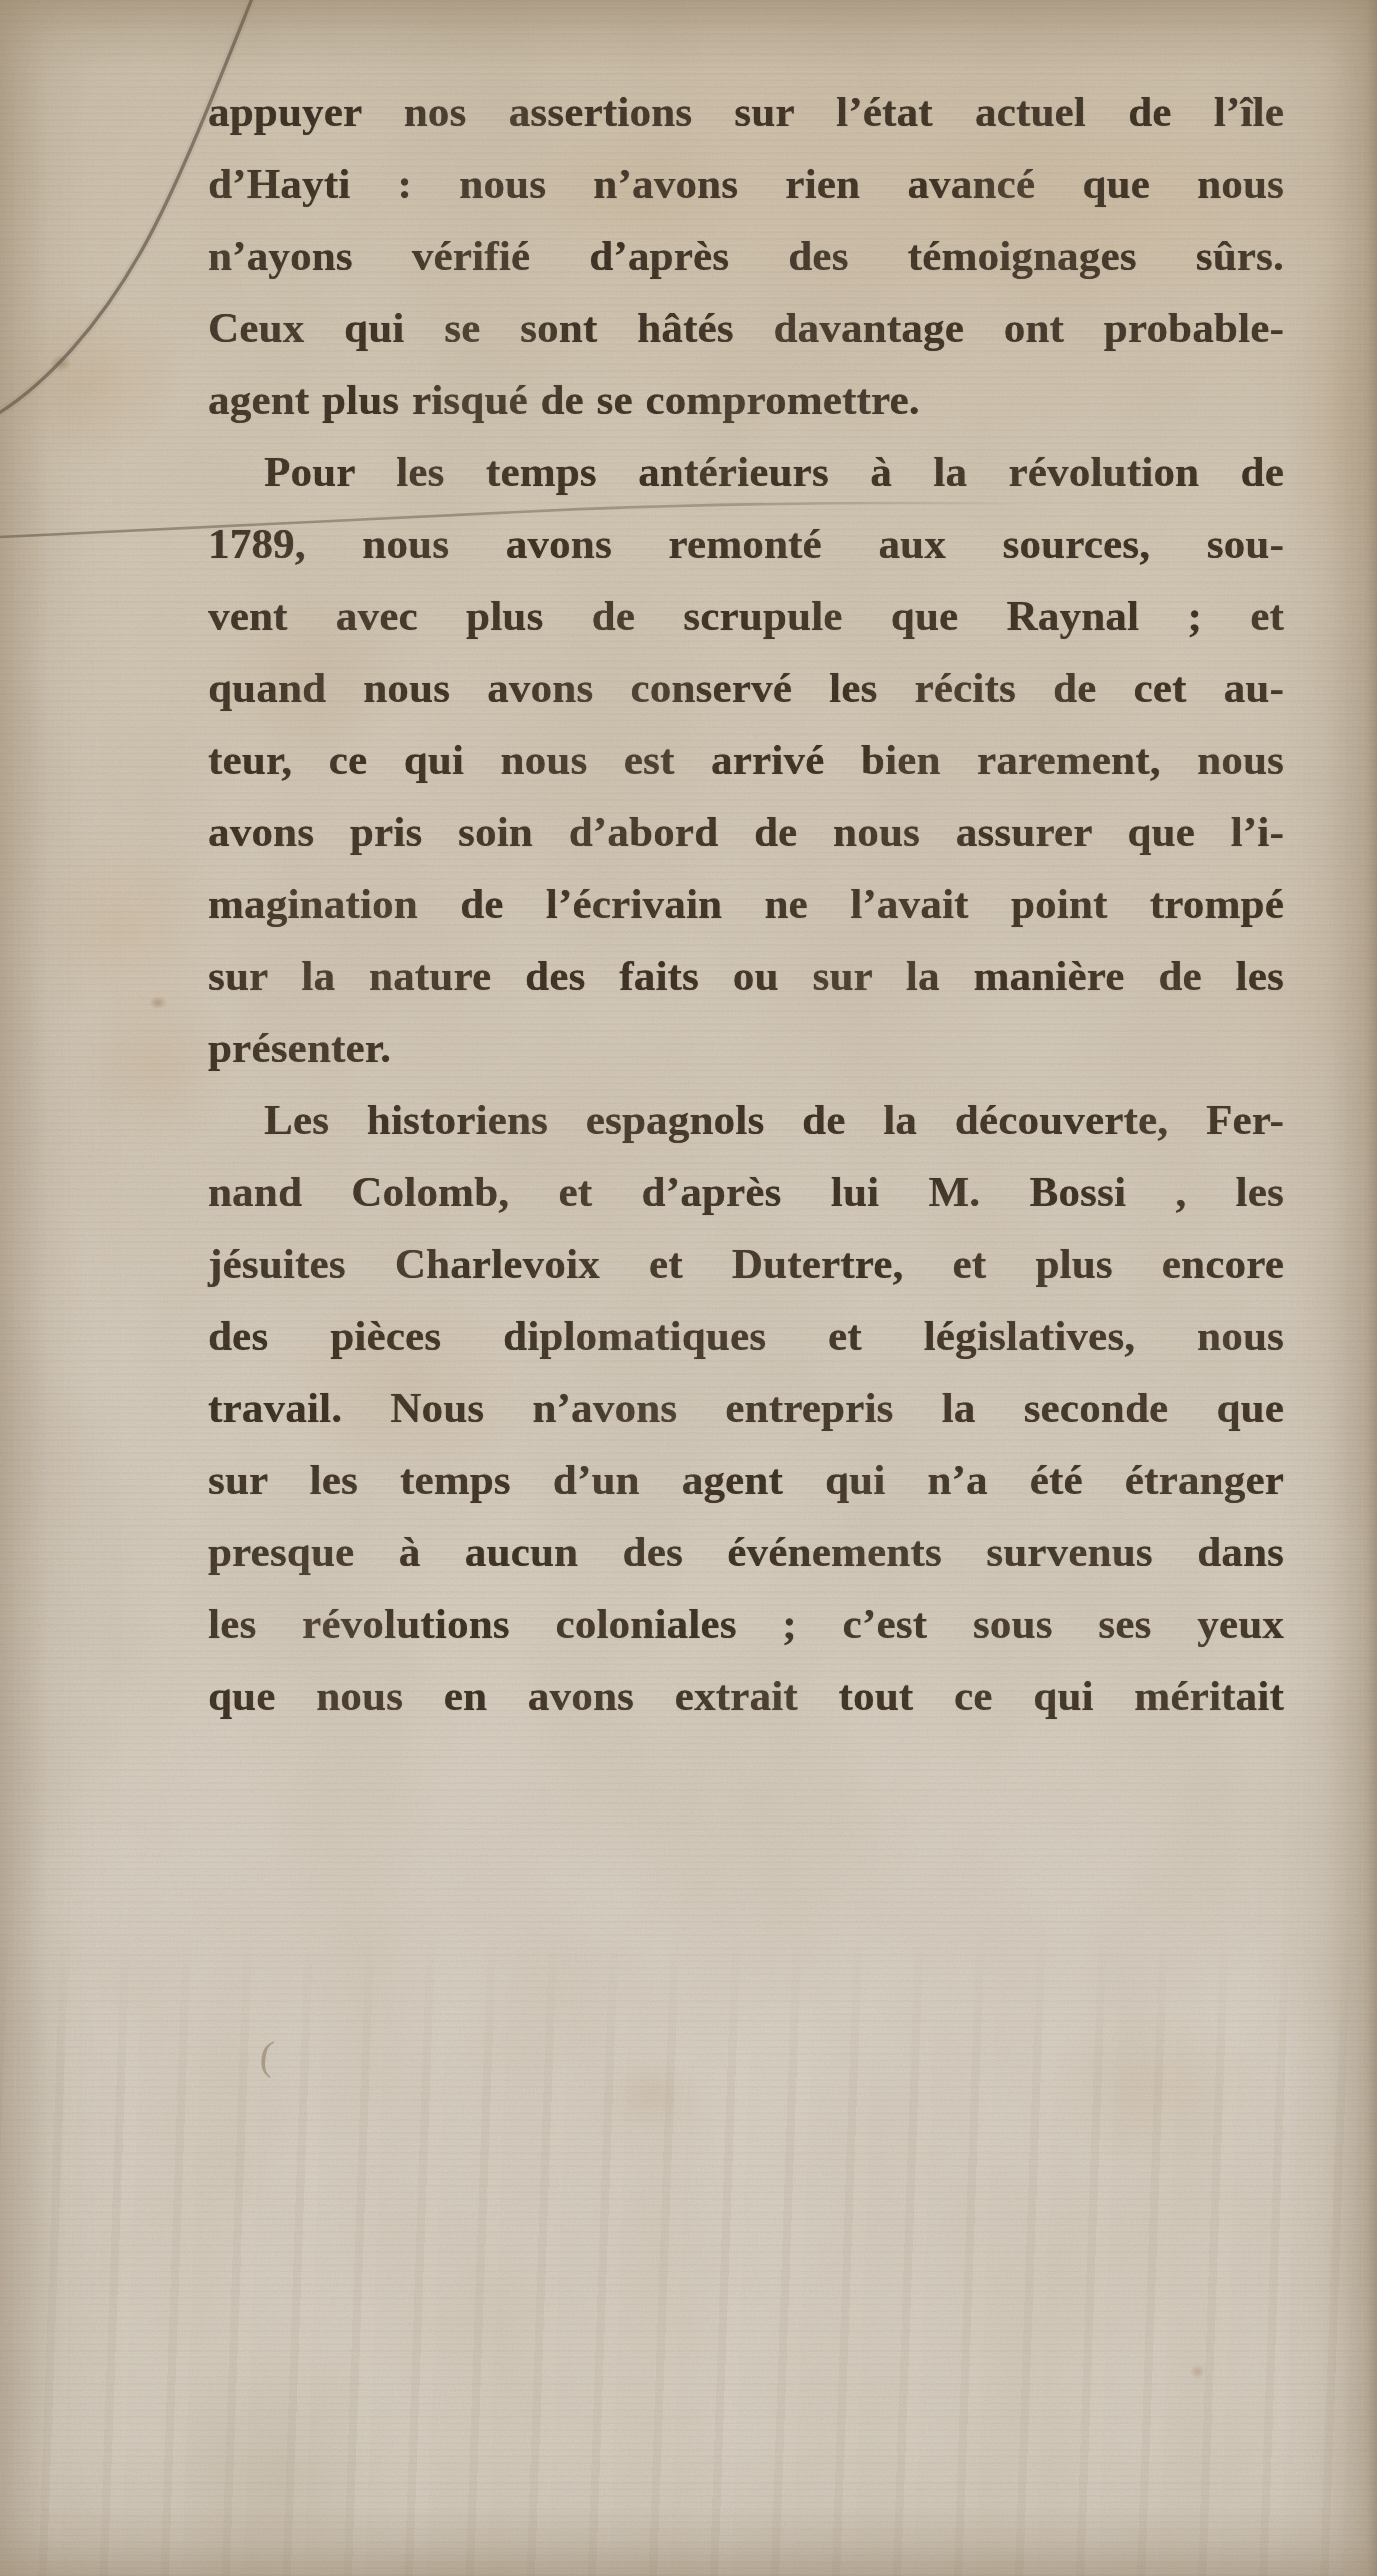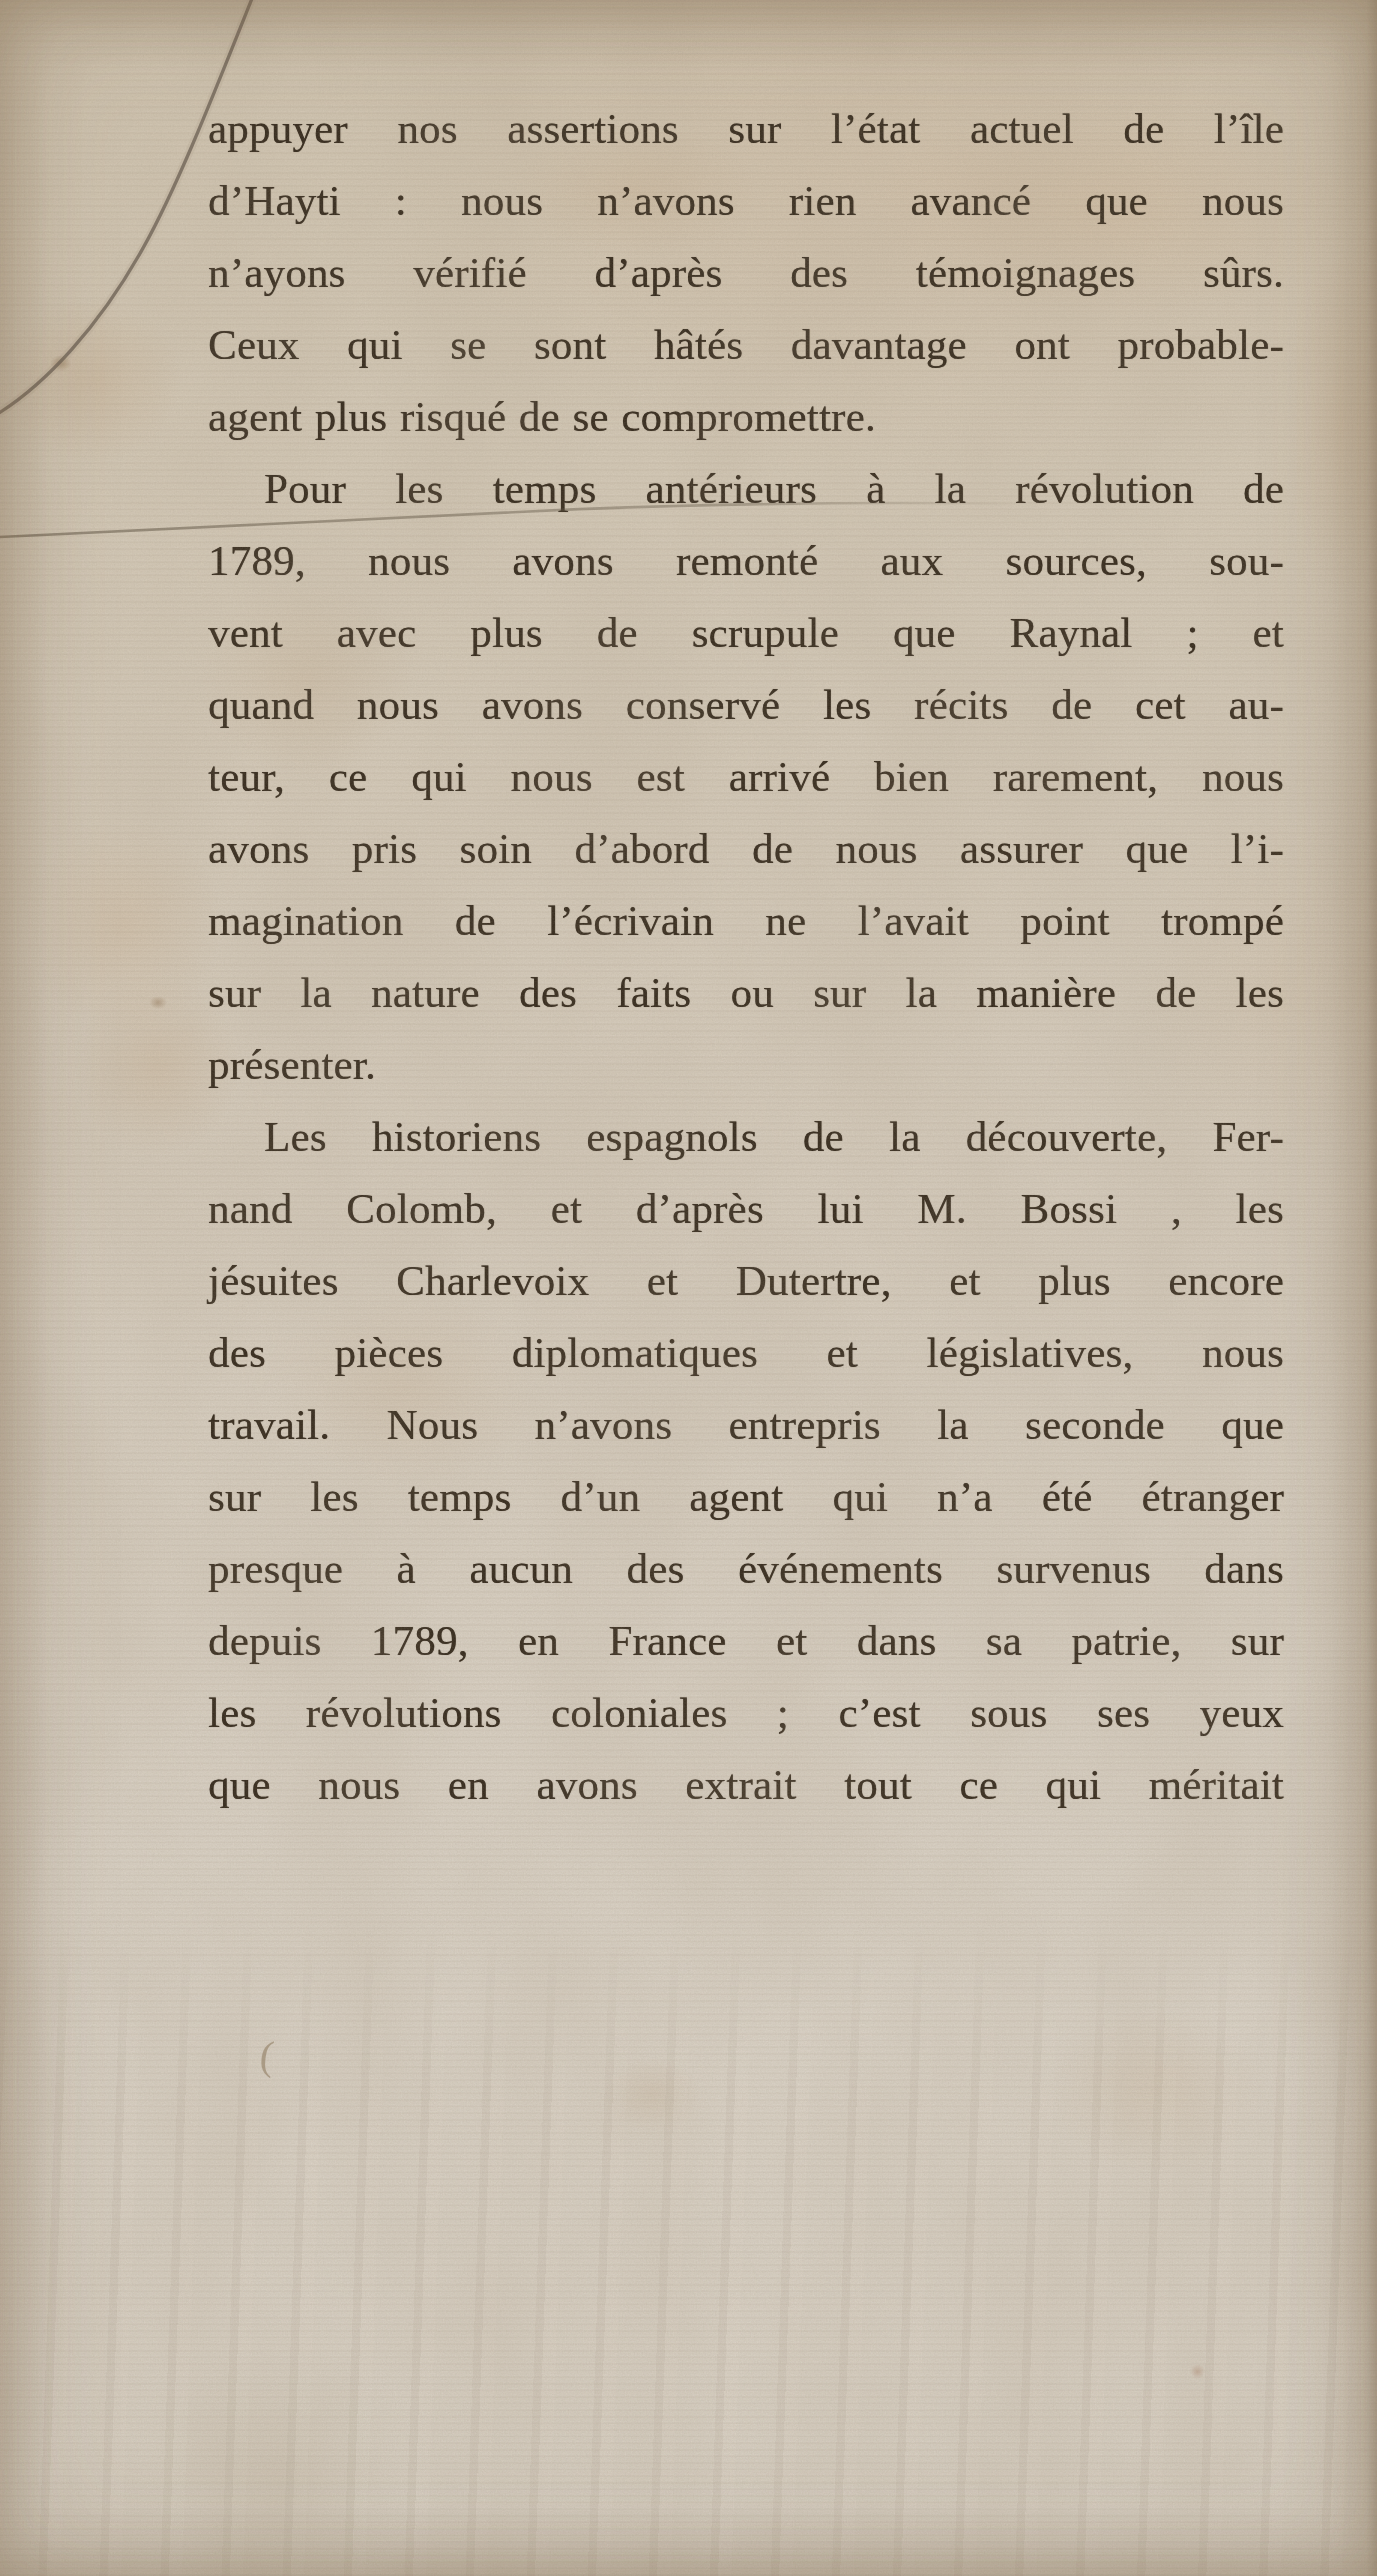--- a/index.html
+++ b/index.html
@@ -79,26 +79,27 @@
     box-shadow:
       inset 0 0 116px rgba(125,102,75,0.26),
       inset -25px 0 66px rgba(120,98,70,0.20),
       inset 25px 0 66px rgba(120,98,70,0.10),
       inset 0 20.7px 50px rgba(140,112,82,0.14),
       inset 0 -16.5px 50px rgba(135,115,90,0.10);
   }
   
   .text-block {
     position: absolute;
-    left: 208px; top: 93px; width: 1076px;
+    left: 208px; top: 76px; width: 1076px;
     color: var(--ink, #352a1d);
     font-size: 43px;
     letter-spacing: 0.2px;
     word-spacing: 1.7px;
     text-shadow: 0.2px 0.3px 0.7px rgba(53,42,29,0.72);
+    font-weight: bold;
   }
   .text-line {
     height: 72px; line-height: 72px;
     white-space: nowrap;
     text-align: justify;
     text-align-last: justify;
   }
   .text-line.indent { padding-left: 56px; }
   .text-line.no-justify { text-align-last: left; }
   
@@ -137,21 +138,20 @@
       <div class="text-line">magination de l’écrivain ne l’avait point trompé</div>
       <div class="text-line">sur la nature des faits ou sur la manière de les</div>
       <div class="text-line no-justify">présenter.</div>
       <div class="text-line indent">Les historiens espagnols de la découverte, Fer-</div>
       <div class="text-line">nand Colomb, et d’après lui M. Bossi&nbsp;, les</div>
       <div class="text-line">jésuites Charlevoix et Dutertre, et plus encore</div>
       <div class="text-line">des pièces diplomatiques et législatives, nous</div>
       <div class="text-line">travail. Nous n’avons entrepris la seconde que</div>
       <div class="text-line">sur les temps d’un agent qui n’a été étranger</div>
       <div class="text-line">presque à aucun des événements survenus dans</div>
-      <div class="text-line">depuis 1789, en France et dans sa patrie, sur</div>
       <div class="text-line">les révolutions coloniales&nbsp;; c’est sous ses yeux</div>
       <div class="text-line">que nous en avons extrait tout ce qui méritait</div>
     </div>
 
   <span class="smudge">(</span>
 
   <svg class="noise-svg" width="1378" height="2576" viewBox="0 0 1667 3117">
     <defs>
       <filter id="fineGrain" x="0" y="0" width="100%" height="100%">
         <feTurbulence type="fractalNoise" baseFrequency="0.55" numOctaves="2" seed="11" stitchTiles="stitch"></feTurbulence>

